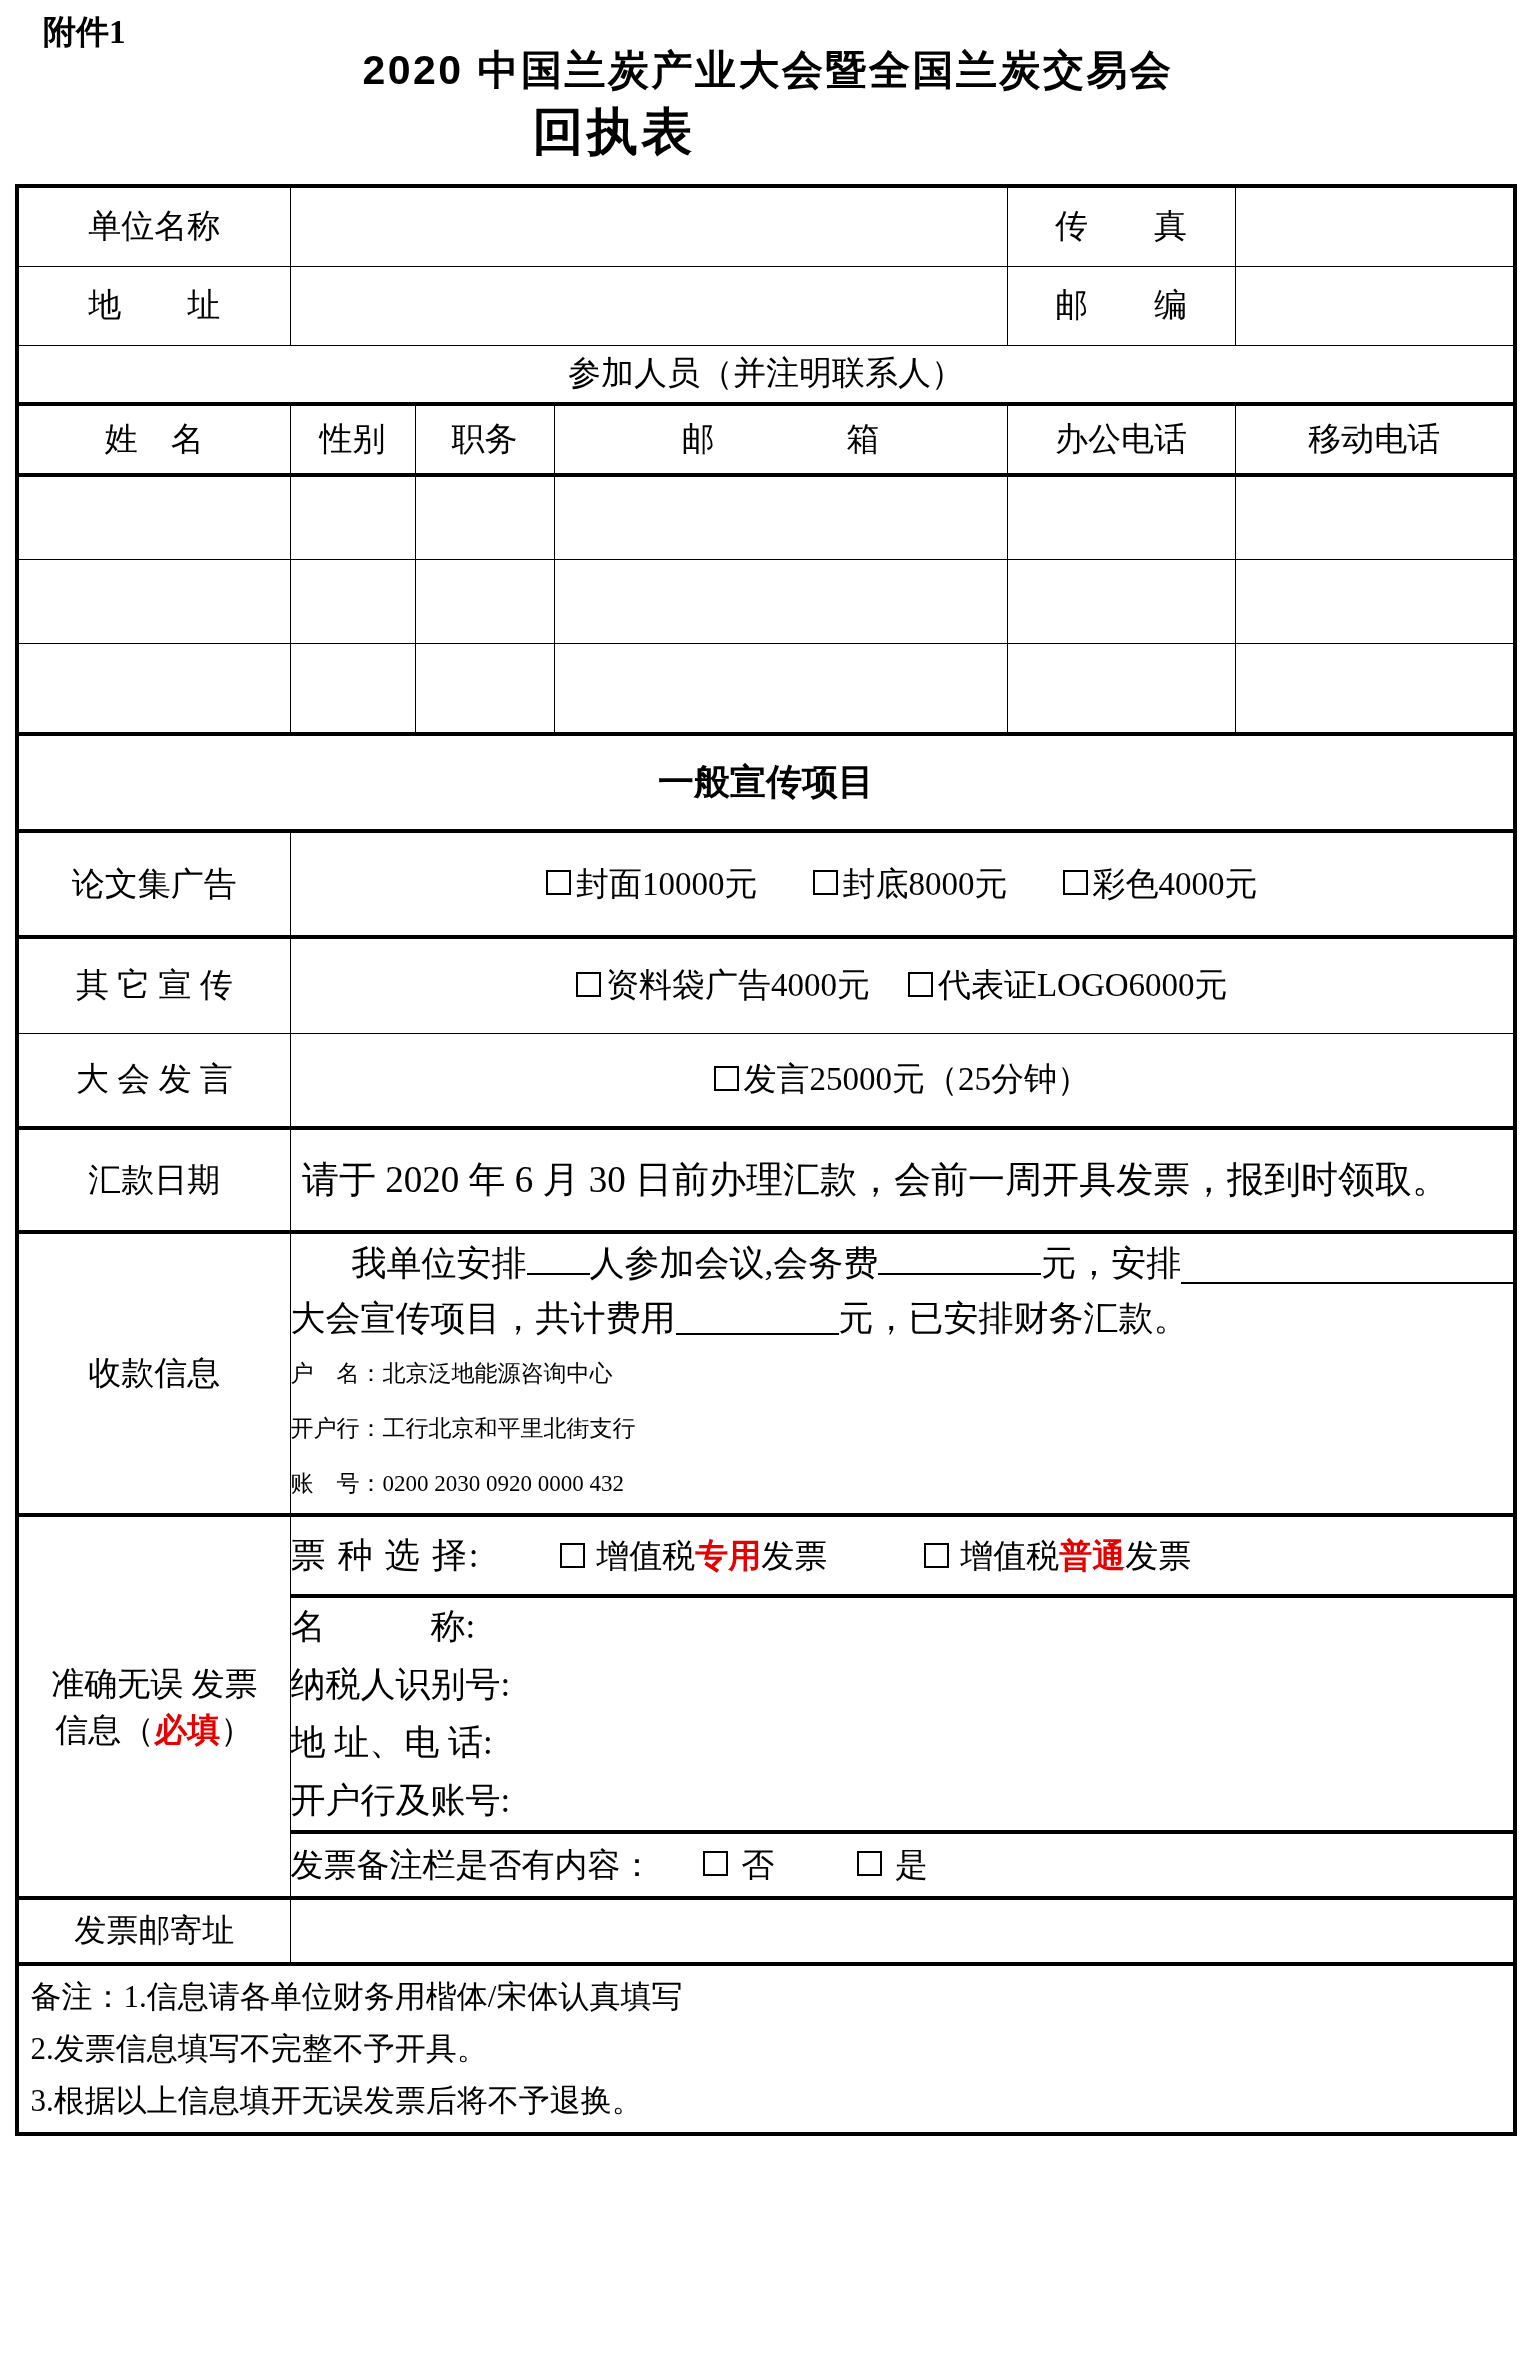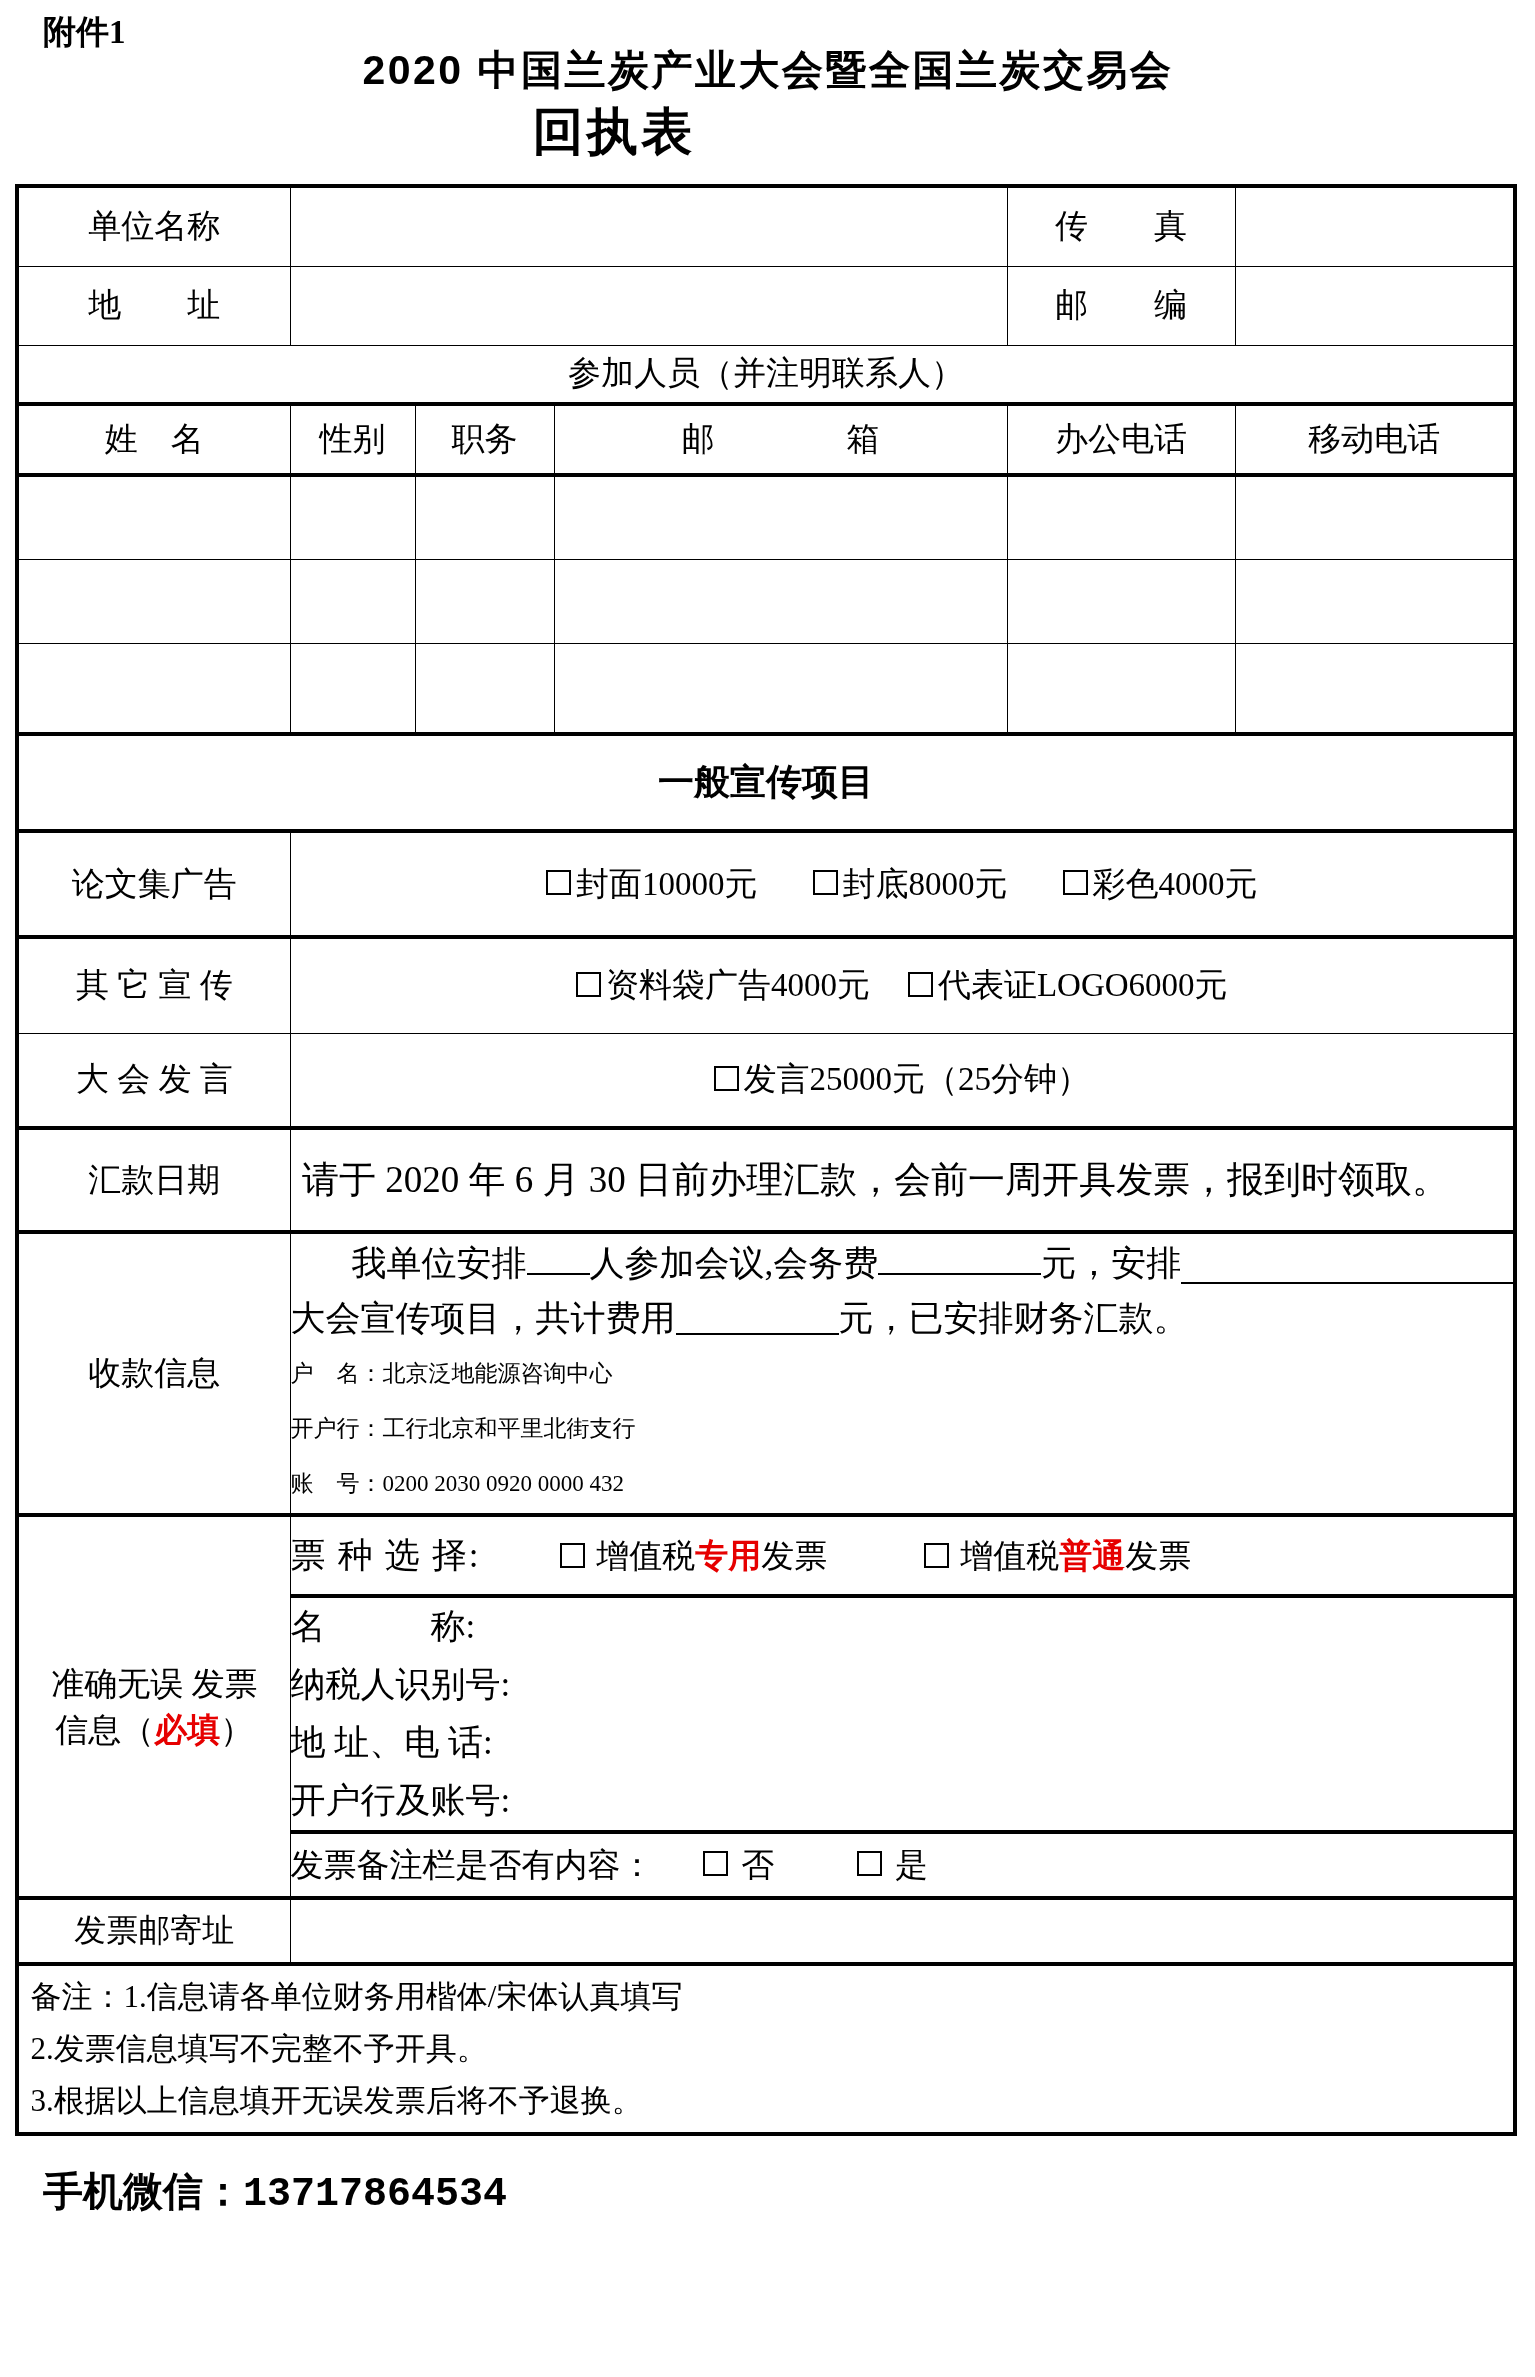--- a/index.html
+++ b/index.html
@@ -256,17 +256,14 @@
         <div>备注：1.信息请各单位财务用楷体/宋体认真填写</div>
         <div>2.发票信息填写不完整不予开具。</div>
         <div>3.根据以上信息填开无误发票后将不予退换。</div>
       </div>
     </td>
   </tr>
 </tbody>
   </table>
 
 <div class="contact sans">
-  <div class="row">
-    <span>手机微信：</span><span class="mono">13717864534</span>
-  </div>
 </div>
 
 
 </body></html>

